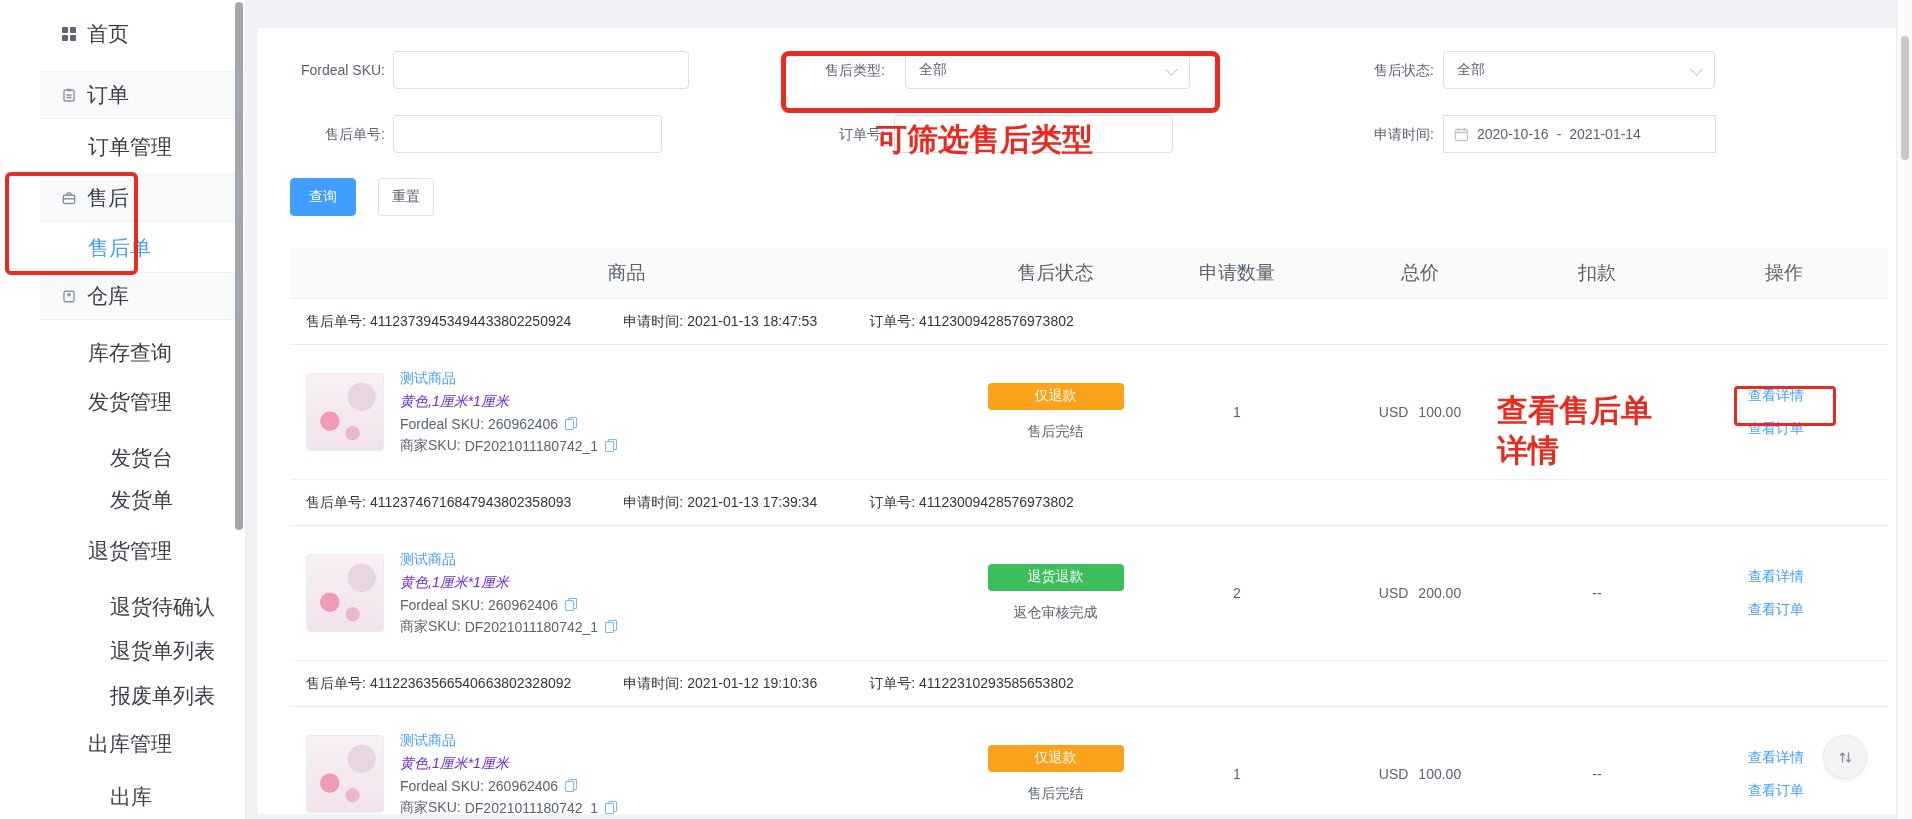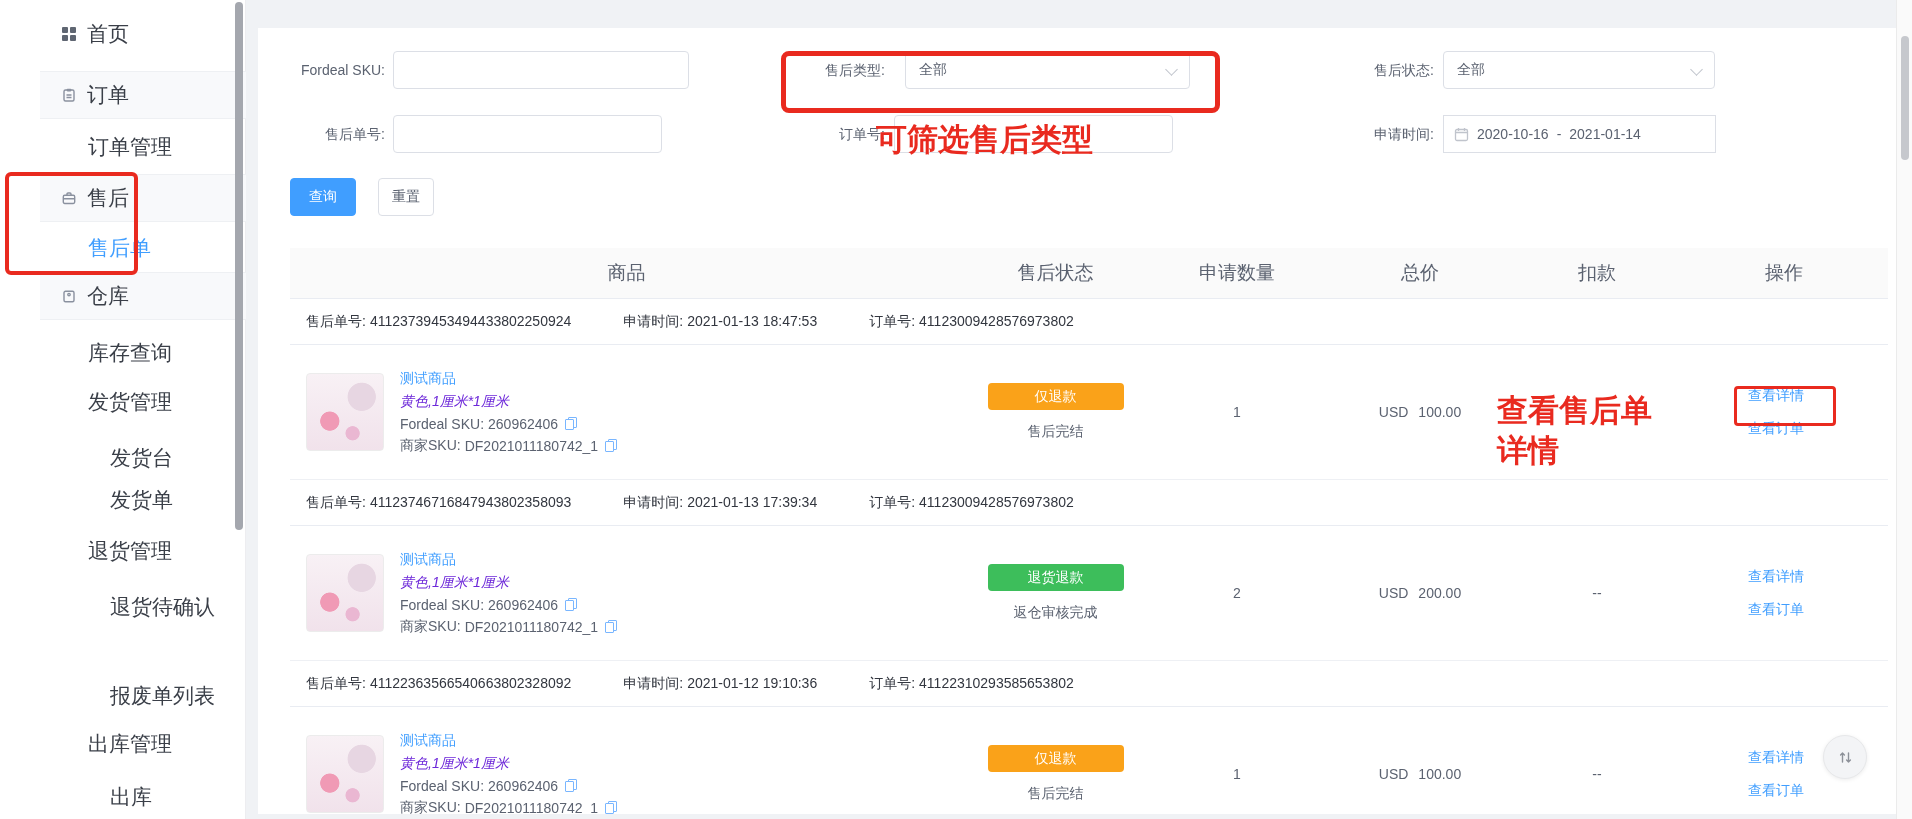--- a/index.html
+++ b/index.html
@@ -48,21 +48,21 @@
       linear-gradient(180deg,#f8f1f5,#f1e2eb);}
   .pinfo{margin-left:16px;display:flex;flex-direction:column;gap:5px;}
   .ptitle{color:#409eff;cursor:pointer;text-decoration:none;}
   .pspec{color:#6d28d9;font-style:italic;}
   .psku{color:#5b6270;display:flex;align-items:center;}
   .psku .lab{margin-right:4px;}
   .copy{position:relative;width:12px;height:13px;margin-left:7px;display:inline-block;cursor:pointer;}
   .copy::after{content:"";position:absolute;right:0;top:0;width:7px;height:9px;border:1px solid #79b6ff;border-radius:1px;}
   .copy::before{content:"";position:absolute;left:0;bottom:0;width:7px;height:9px;border:1px solid #79b6ff;border-radius:1px;background:#fff;z-index:1;}
   .cstat{display:flex;flex-direction:column;align-items:center;gap:13px;}
-  .badge{width:136px;height:27px;line-height:27px;border-radius:4px;color:#fff;text-align:center;font-size:14px;}
+  .badge{width:136px;height:27px;line-height:27px;border-radius:4px;color:#fff;text-align:center;font-size:14px;font-family:Liberation Mono, monospace;}
   .stxt{color:#5b6270;}
   .ccell{text-align:center;color:#5b6270;}
   .money{display:flex;justify-content:center;gap:10px;}
   .cops{display:flex;flex-direction:column;align-items:center;gap:15px;padding-right:16px;}
   .cops a{color:#409eff;cursor:pointer;text-decoration:none;}
 
   
   .red-box{position:absolute;border:4px solid #e92a1f;border-radius:6px;z-index:20;pointer-events:none;}
   #box-sidebar{left:5px;top:172px;width:125px;height:95px;}
   #box-type{left:781px;top:51px;width:429px;height:52px;border-width:5px;border-radius:8px;}
@@ -155,20 +155,23 @@
 
     <div class="s-item lvl1" style="top:527px">
       <span>退货管理</span>
       <span class="chev"></span>
     </div>
 
     <div class="s-item lvl2" style="top:583px">
       <span>退货待确认</span>
     </div>
 
+    <div class="s-item lvl2" style="top:627px">
+      <span>退货单列表</span>
+    </div>
 
     <div class="s-item lvl2" style="top:672px">
       <span>报废单列表</span>
     </div>
 
     <div class="s-item lvl1" style="top:720px">
       <span>出库管理</span>
       <span class="chev"></span>
     </div>
 

